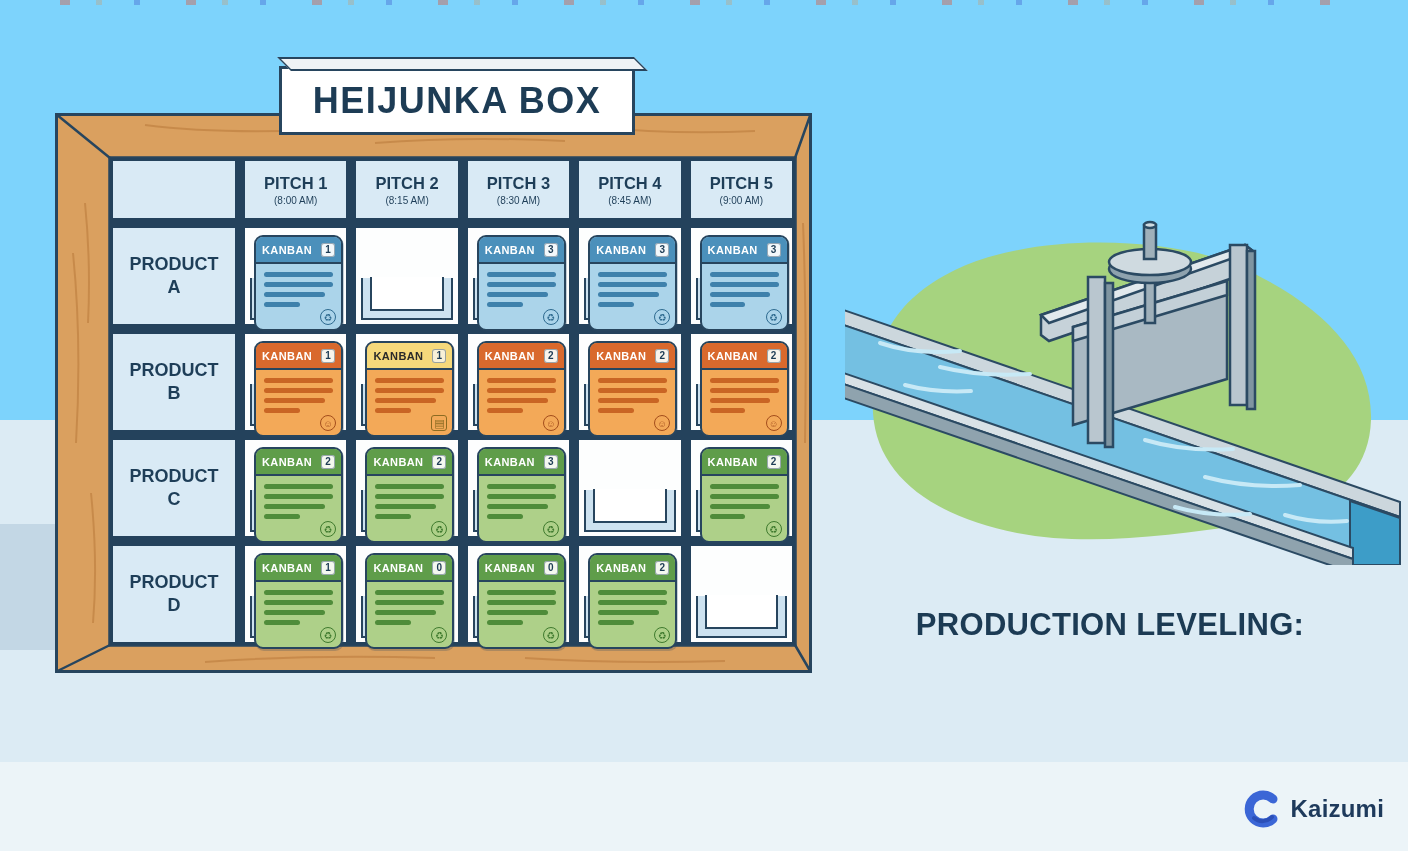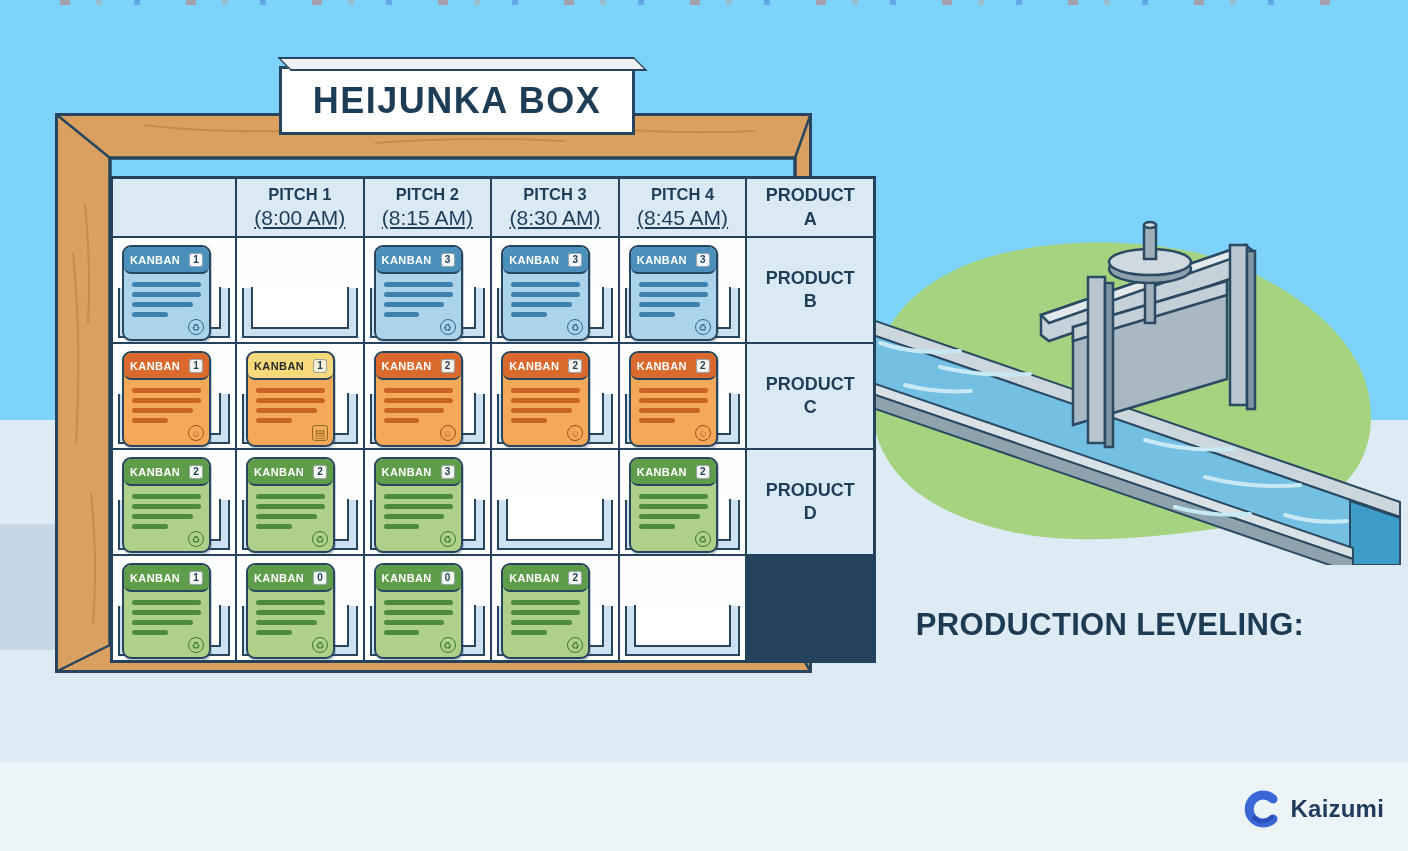--- a/index.html
+++ b/index.html
@@ -18,43 +18,43 @@
   .sign{position:absolute;left:279px;top:66px;width:356px;height:69px;background:#ffffff;
     border:3px solid #27455e;z-index:4;display:grid;place-items:center;box-sizing:border-box;}
   .sign::before{content:"";position:absolute;left:2px;right:-9px;top:-12px;height:10px;background:#eef2f5;
     border:2.5px solid #27455e;transform:skewX(45deg);}
   .sign-title{font-size:36px;font-weight:800;letter-spacing:1.5px;color:#1d3c55;}
 
   
   .frame-svg{position:absolute;left:55px;top:113px;z-index:2;}
 
   
-  .grid{position:absolute;left:110px;top:158px;width:766px;height:487px;z-index:3;box-sizing:border-box;
-    border:3px solid #24425c;background:#24425c;display:grid;gap:2px;
-    grid-template-columns:122px repeat(5,1fr);grid-template-rows:57px repeat(4,1fr);margin-top:18px;}
+  .grid{position:absolute;left:110px;top:158px;width:685px;height:487px;z-index:3;box-sizing:border-box;
+    border:3px solid #24425c;background:#24425c;display:grid;gap:10px;
+    grid-template-columns:122px repeat(5,1fr);grid-template-rows:57px repeat(4,1fr);}
   .cell{position:relative;box-sizing:border-box;}
   .hcell,.lcell{background:#d9eaf5;display:flex;flex-direction:column;align-items:center;justify-content:center;
     color:#1e3e58;text-align:center;}
   .ph-label{font-size:16.5px;font-weight:800;}
-  .ph-time{font-size:21px;margin-top:2px;text-decoration:underline;}
+  .ph-time{font-size:10px;margin-top:2px;}
   .lcell{font-size:18px;font-weight:800;line-height:1.3;}
   .ccell{background:#fdfefe;}
 
   
   .slot{position:absolute;left:5px;right:5px;top:50px;bottom:4px;z-index:1;
     border:2.5px solid #27455e;border-top:none;background:#cde2f0;}
   .slot::after{content:"";position:absolute;left:7px;right:7px;top:-1px;bottom:7px;background:#fff;
     border:2.5px solid #27455e;border-top:none;}
 
   
   .card{position:absolute;left:9px;top:7px;width:89px;height:96px;z-index:2;box-sizing:border-box;
     border:2.5px solid #27455e;border-radius:9px;overflow:hidden;display:flex;flex-direction:column;
     background:var(--bd);box-shadow:1px 2px 0 rgba(39,69,94,.25);}
   .card-hd{height:25px;flex:none;background:var(--hd);display:flex;align-items:center;justify-content:space-between;
-    padding:0 6px;border-bottom:2px solid #27455e;border-radius:7px;}
+    padding:0 6px;border-bottom:2px solid #27455e;}
   .card-label{font-size:11px;font-weight:800;letter-spacing:.4px;color:var(--hdtx);}
   .badge{width:14px;height:14px;flex:none;background:var(--bbg);border-radius:3px;display:grid;place-items:center;
     font-size:10px;font-weight:800;color:#1d3c55;box-shadow:inset 0 0 0 1px rgba(39,69,94,.45);}
   .card-body{position:relative;flex:1;padding:8px 8px 0;}
   .ln{height:4.5px;border-radius:2.5px;margin-bottom:5.5px;background:var(--ln);}
   .ln.w3{width:88%;} .ln.w4{width:52%;}
   .card-ic{position:absolute;bottom:4px;right:5px;width:16px;height:16px;border:1.5px solid var(--ic);
     border-radius:50%;display:grid;place-items:center;font-size:9.5px;color:var(--ic);box-sizing:border-box;}
   .card-ic.sq{border-radius:3px;font-size:11px;}
 
@@ -117,20 +117,24 @@
       <div class="ph-time">(8:15 AM)</div>
     </div>
     <div class="cell hcell">
       <div class="ph-label">PITCH 3</div>
       <div class="ph-time">(8:30 AM)</div>
     </div>
     <div class="cell hcell">
       <div class="ph-label">PITCH 4</div>
       <div class="ph-time">(8:45 AM)</div>
     </div>
+    <div class="cell hcell">
+      <div class="ph-label">PITCH 5</div>
+      <div class="ph-time">(9:00 AM)</div>
+    </div>
 
     <div class="cell lcell">
       <div>PRODUCT</div>
       <div>A</div>
     </div>
     <div class="cell ccell">
         <div class="slot"></div>
         <div class="card blue">
           <div class="card-hd">
             <span class="card-label">KANBAN</span>

